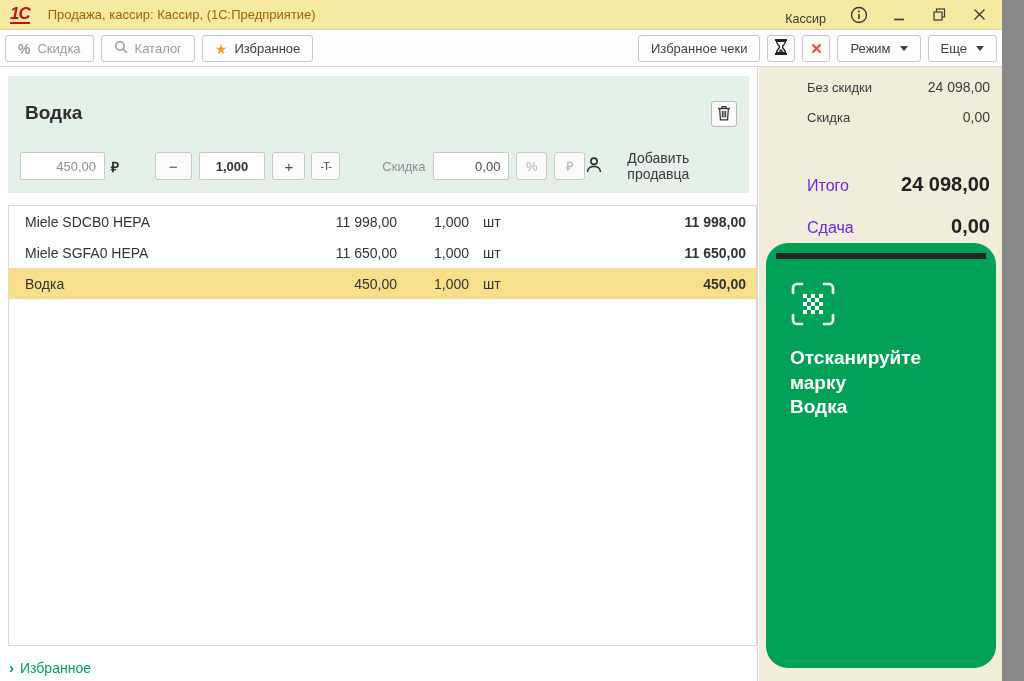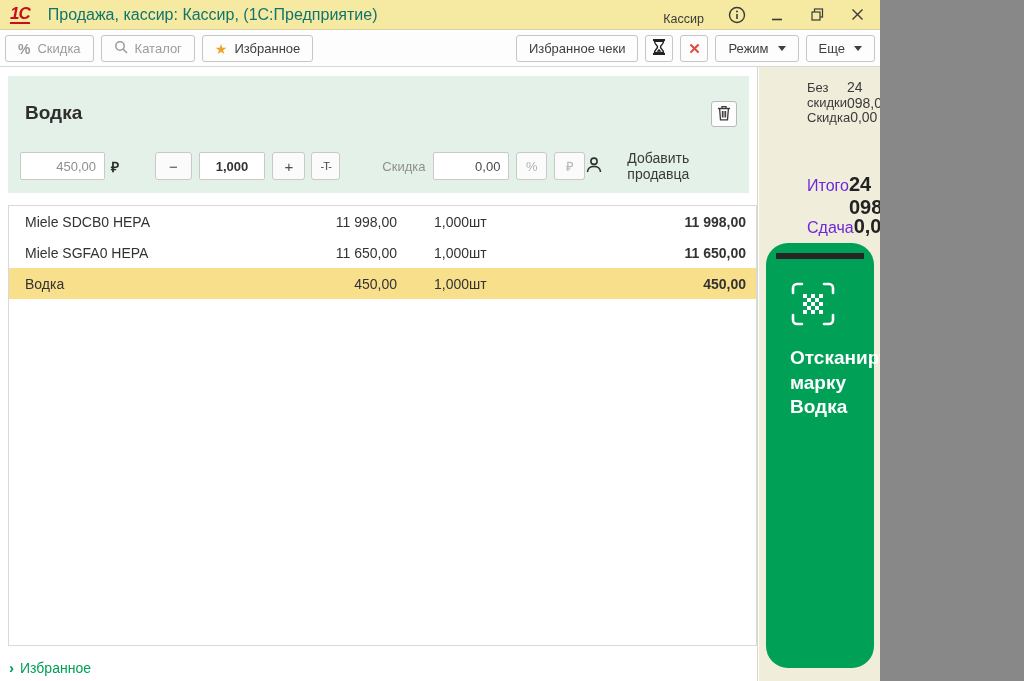--- a/index.html
+++ b/index.html
@@ -1,25 +1,25 @@
 <!DOCTYPE html>
 <html><head>
 <meta charset="utf-8">
 <style>
   * { margin:0; padding:0; box-sizing:border-box; }
   body { font-family:"Liberation Sans", sans-serif; background:#888; }
-  .window { position:relative; width:880px; height:681px; background:#fff; overflow:hidden; }
+  .window { position:relative; width:1002px; height:681px; background:#fff; overflow:hidden; }
 
   
   .titlebar { position:absolute; top:0; left:0; right:0; height:30px;
     background:#F6E9A2; border-bottom:1px solid #D9D2A2;
     display:flex; align-items:center; padding:0 10px; }
   .logo { color:#C4111C; font-weight:bold; font-style:italic; font-size:17px;
     letter-spacing:-1px; margin-right:18px; border-bottom:2px solid #C4111C; line-height:1.05; }
-  .titlebar-title { font-size:16px; color:#0f766e; }
+  .titlebar-title { font-size:13px; color:#a16207; }
   .titlebar-right { margin-left:auto; display:flex; align-items:flex-end; gap:14px; }
   .titlebar-user { font-size:12.5px; color:#3A3A3A; margin-right:6px; }
   .win-btn { width:26px; height:22px; display:flex; align-items:center; justify-content:center; cursor:default; }
 
   
   .toolbar { position:absolute; top:31px; left:0; right:0; height:36px; background:#FDFDFD;
     border-bottom:1px solid #D7D7D7; display:flex; align-items:center; padding:0 5px; gap:7px; }
   .tbtn { height:27px; background:#FDFDFD; border:1px solid #C6C6C6; border-radius:3px;
     display:flex; align-items:center; gap:7px; padding:0 12px; font-size:13px; color:#3F3F3F; }
   .tbtn.disabled { color:#9C9C9C; }
@@ -58,21 +58,21 @@
   .pct-btn, .rub-btn { width:34px; margin-left:7px; color:#B2B2B2; font-size:13px; }
   .add-seller { margin-left:auto; display:flex; align-items:center; gap:24px; font-size:14px; color:#3A3A3A; }
 
   .receipt-table { position:absolute; top:138px; left:8px; width:749px; bottom:35px;
     border:1px solid #D9D9D9; background:#FFF; overflow:hidden; }
   .rrow { height:31px; display:flex; align-items:center; font-size:14px; color:#333; }
   .rrow.selected { background:#F8DF8C; }
   .c-name { flex:1; padding-left:16px; }
   .c-price { width:120px; text-align:right; }
   .c-qty { width:72px; text-align:right; }
-  .c-unit { width:62px; }
+  .c-unit { width:62px; padding-left:14px; }
   .c-total { width:225px; text-align:right; font-weight:bold; padding-right:10px; }
 
   .fav-link { position:absolute; left:9px; bottom:5px; display:flex; align-items:center; gap:6px;
     color:#00A057; font-size:14px; cursor:pointer; }
   .fav-chevron { font-size:15px; font-weight:bold; }
 
   
   .right-panel { position:absolute; top:67px; left:759px; right:0; bottom:0; background:#F1EDDB;padding-left:36px; }
   .totals { padding:12px 12px 0 12px; }
   .t-row { display:flex; justify-content:space-between; align-items:baseline; height:30px; }

